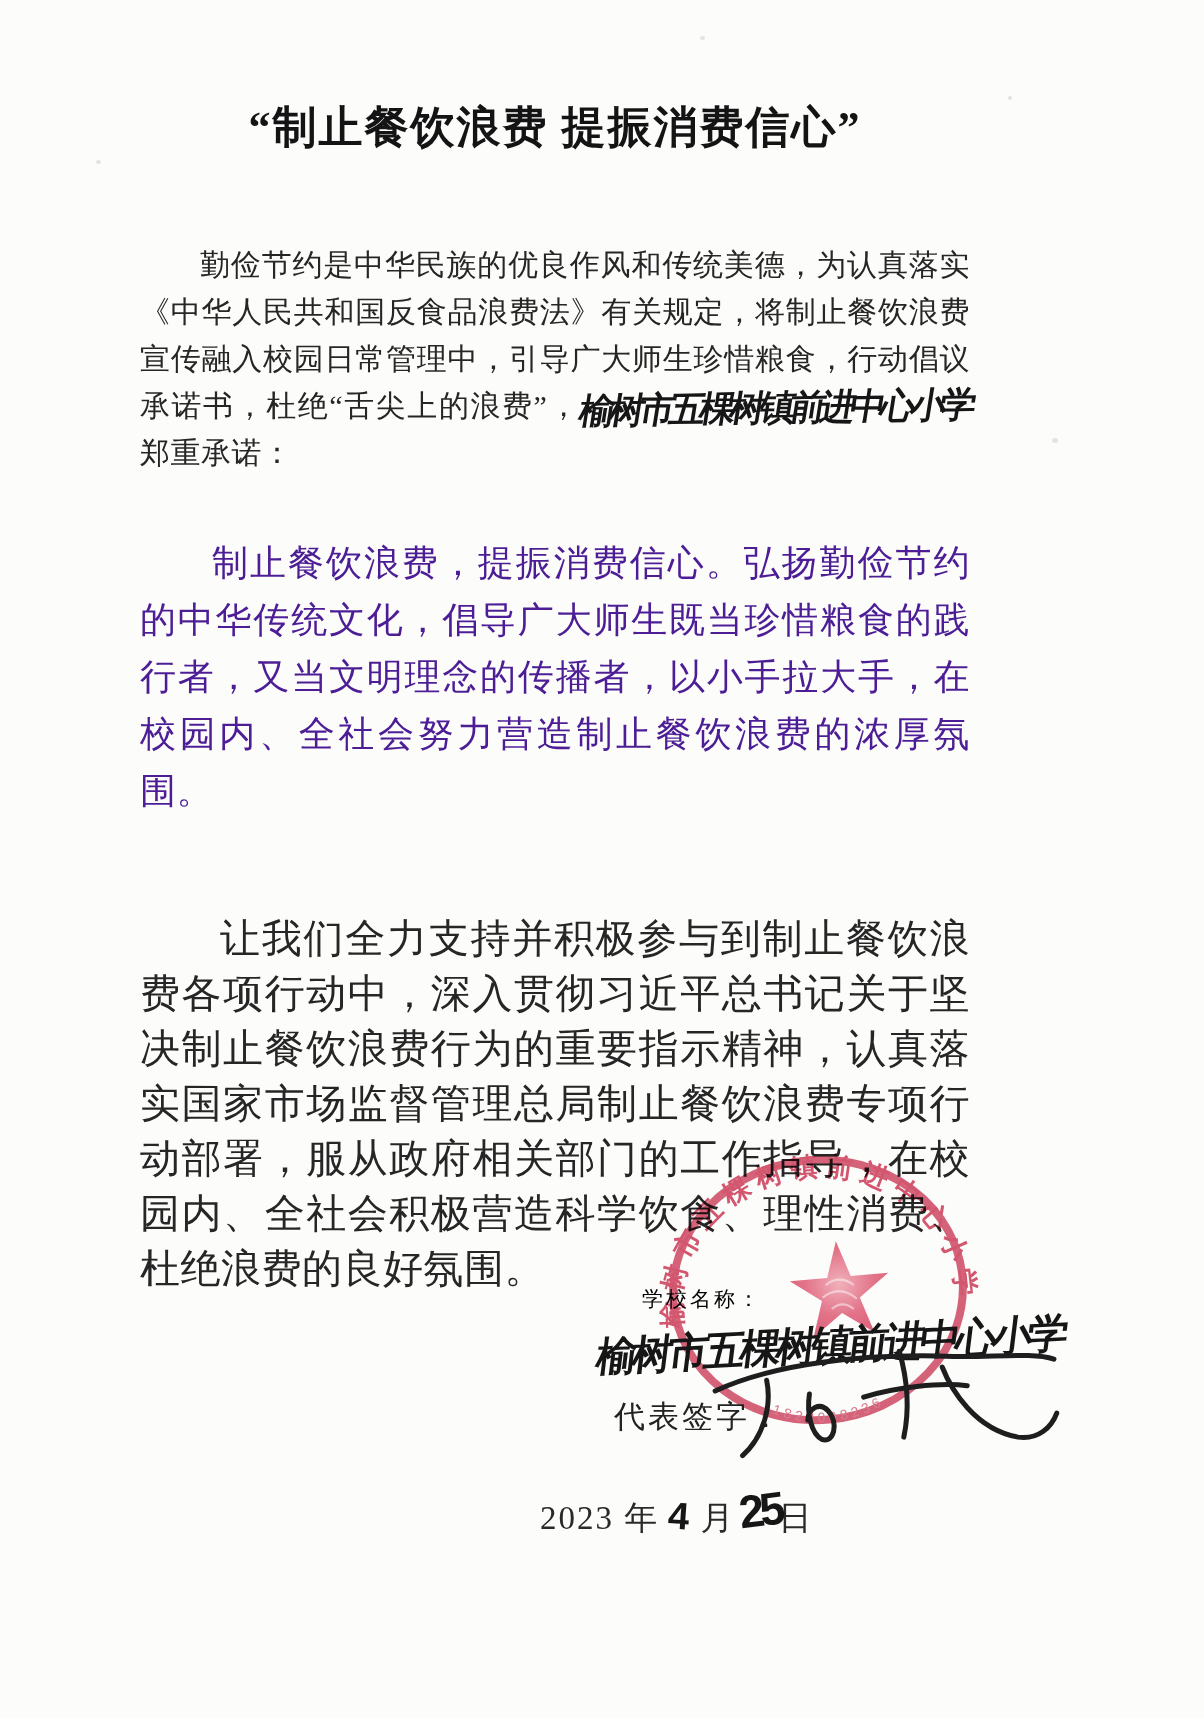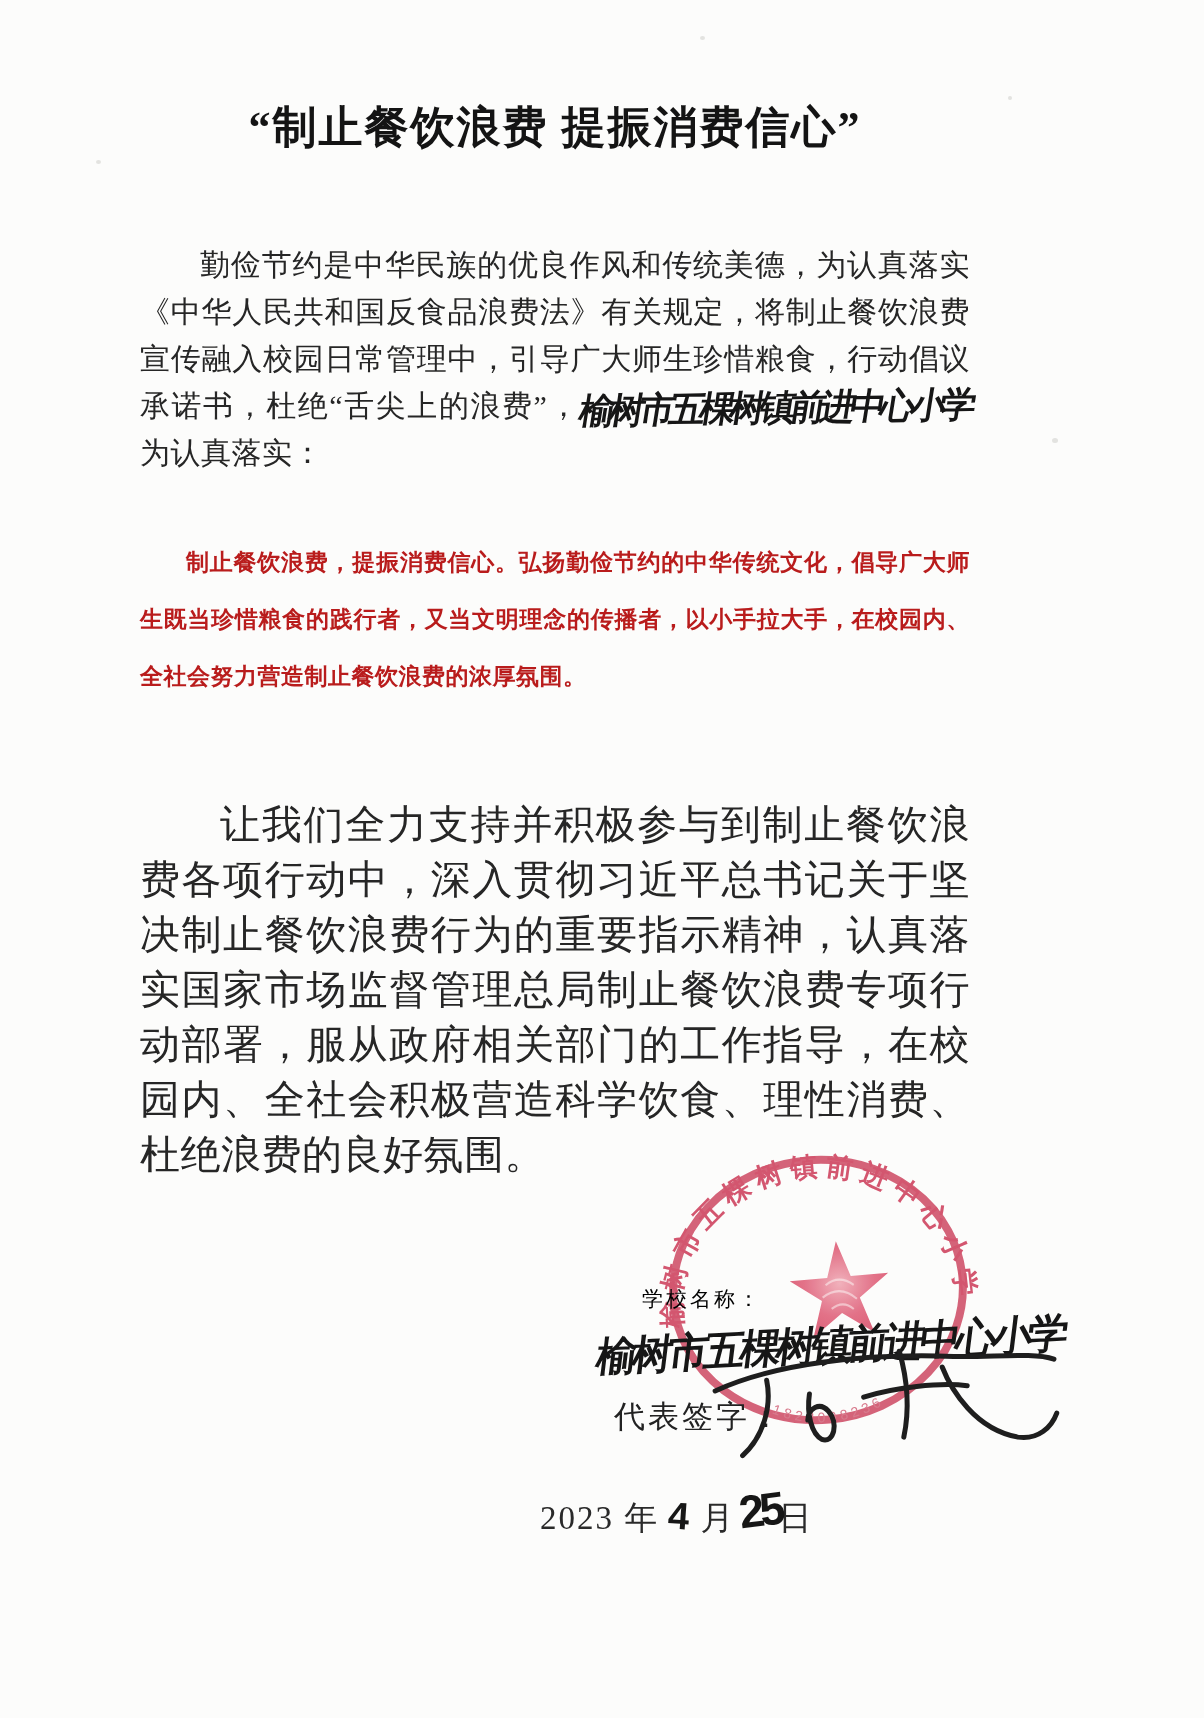--- a/index.html
+++ b/index.html
@@ -21,23 +21,23 @@
   }
   .title2{
     margin:30px 0 0;text-align:center;
     font-size:42px;font-weight:700;letter-spacing:6px;color:#141414;
   }
   .p1{
     margin:84px 0 0;font-size:30px;line-height:47px;letter-spacing:.5px;
     text-align:justify;text-indent:2em;color:#262626;
   }
   .p2{
-    margin:58px 0 0;font-size:23px;line-height:57px;letter-spacing:.5px;
-    text-align:justify;text-indent:2em;color:#b91c1c;
-    font-family:"Liberation Sans", sans-serif;font-weight:700;
+    margin:58px 0 0;font-size:36px;line-height:57px;letter-spacing:.5px;
+    text-align:justify;text-indent:2em;color:#4c1d95;
+    font-family:"Liberation Sans", sans-serif;font-weight:400;
   }
   .p3{
     margin:92px 0 0;font-size:40px;line-height:55px;letter-spacing:.5px;
     text-align:justify;text-indent:2em;color:#262626;
   }
   .hw{
     font-family:"Liberation Sans", sans-serif;font-weight:700;color:#161616;
   }
   .hw-inline{
     display:inline-block;font-size:36px;letter-spacing:-6px;line-height:1;
@@ -84,21 +84,21 @@
   .speck{position:absolute;border-radius:50%;background:#c9c9c6;opacity:.5;}
 </style>
 </head>
 <body>
 
 <div class="page">
 
   <div class="content">
     <div class="title1">“制止餐饮浪费 提振消费信心”</div>
 
-    <p class="p1"><span>勤俭节约是中华民族的优良作风和传统美德，为认真落实《中华人民共和国反食品浪费法》有关规定，将制止餐饮浪费宣传融入校园日常管理中，引导广大师生珍惜粮食，行动倡议承诺书，杜绝“舌尖上的浪费”，</span><span class="hw hw-inline">榆树市五棵树镇前进中心小学</span><span>为认真落实：</span></p>
+    <p class="p1"><span>勤俭节约是中华民族的优良作风和传统美德，为认真落实《中华人民共和国反食品浪费法》有关规定，将制止餐饮浪费宣传融入校园日常管理中，引导广大师生珍惜粮食，行动倡议承诺书，杜绝“舌尖上的浪费”，</span><span class="hw hw-inline">榆树市五棵树镇前进中心小学</span><span>郑重承诺：</span></p>
 
     <p class="p2">制止餐饮浪费，提振消费信心。弘扬勤俭节约的中华传统文化，倡导广大师生既当珍惜粮食的践行者，又当文明理念的传播者，以小手拉大手，在校园内、全社会努力营造制止餐饮浪费的浓厚氛围。</p>
 
     <p class="p3">让我们全力支持并积极参与到制止餐饮浪费各项行动中，深入贯彻习近平总书记关于坚决制止餐饮浪费行为的重要指示精神，认真落实国家市场监督管理总局制止餐饮浪费专项行动部署，服从政府相关部门的工作指导，在校园内、全社会积极营造科学饮食、理性消费、杜绝浪费的良好氛围。</p>
   </div>
 
   <div class="seal-wrap">
     <svg width="340" height="300" viewBox="0 0 340 300">
       <defs>
         <path id="arcTop" d="M 36 192 A 138 126 0 1 1 304 192" fill="none"></path>

